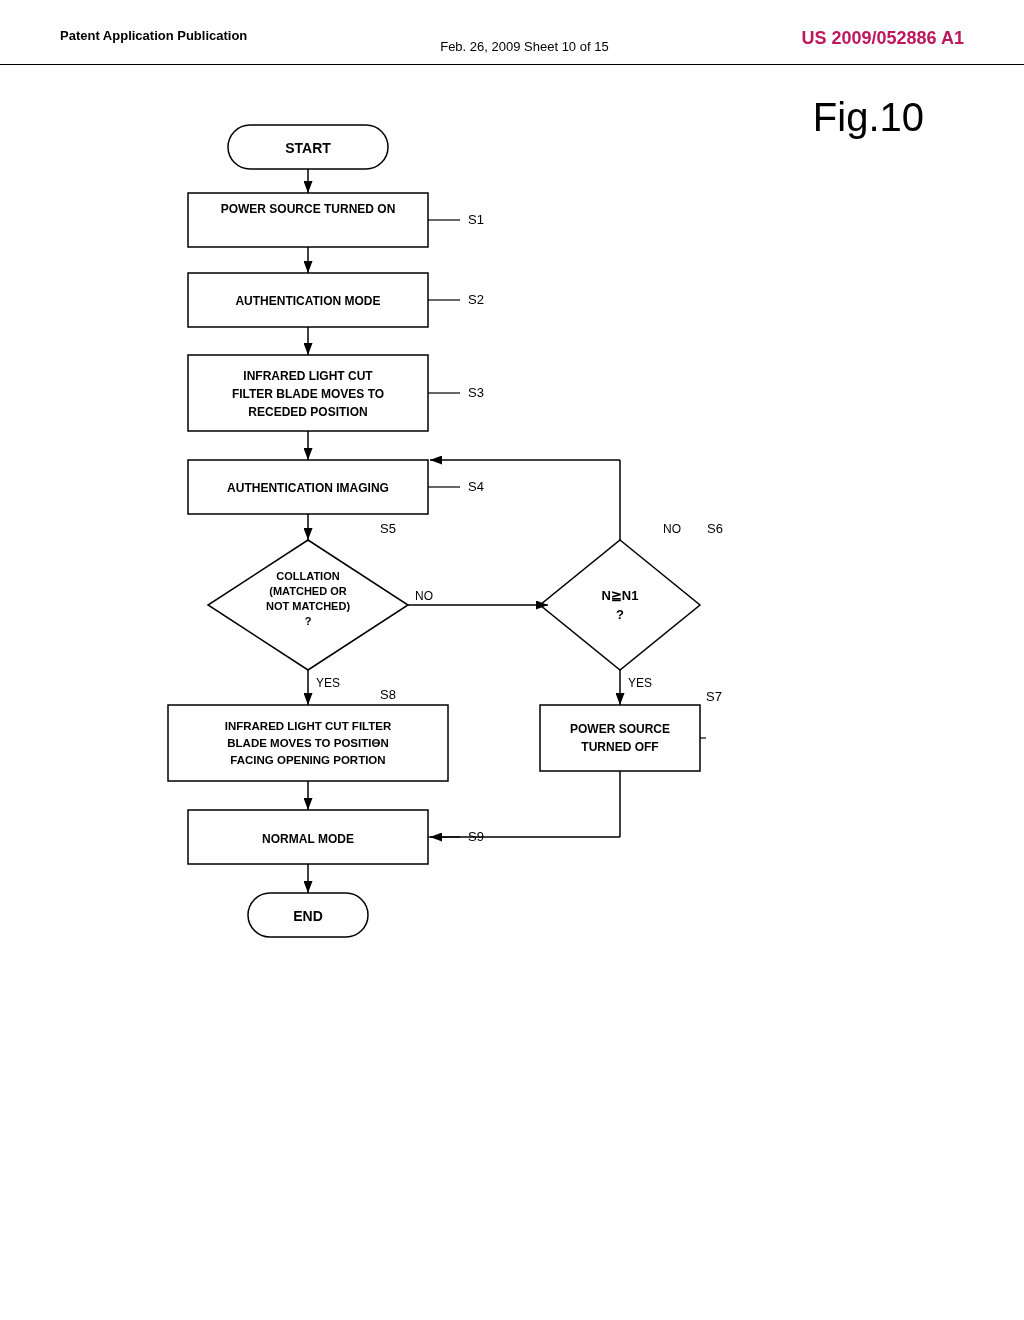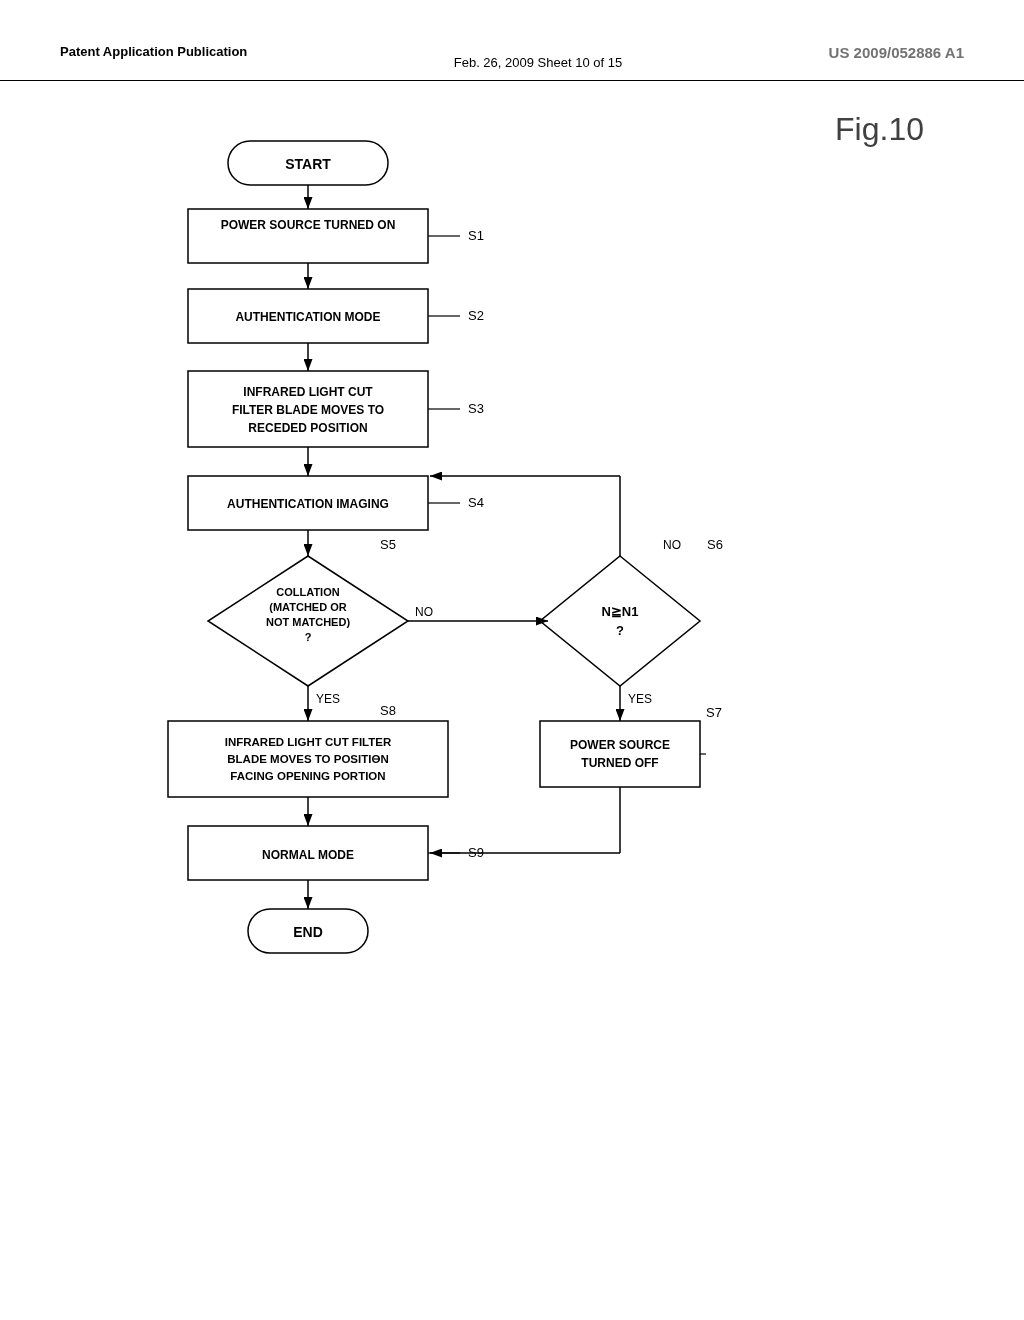--- a/index.html
+++ b/index.html
@@ -17,54 +17,54 @@
       background: #fff;
       padding: 0;
       position: relative;
     }
 
     
     .header {
       display: flex;
       justify-content: space-between;
       align-items: flex-start;
-      padding: 44px 60px 10px 60px;
+      padding: 28px 60px 10px 60px;
       border-bottom: 1px solid #000;
     }
     .header-left {
       font-size: 13px;
       font-weight: bold;
       color: #000;
     }
     .header-right {
-      font-size: 15px;
+      font-size: 18px;
       font-weight: bold;
-      color: #737373;
+      color: #be185d;
     }
     .header-center {
       font-size: 13px;
       color: #000;
       margin-top: 11px;
     }
 
     
     .diagram-area {
       position: relative;
       width: 100%;
       height: 1230px;
     }
 
     
     .fig-label {
       position: absolute;
       top: 30px;
       right: 100px;
-      font-size: 32px;
+      font-size: 40px;
       font-weight: normal;
-      color: #404040;
+      color: #000000;
     }
 
     
     .flowchart-svg {
       position: absolute;
       top: 0;
       left: 0;
       width: 100%;
       height: 100%;
     }

